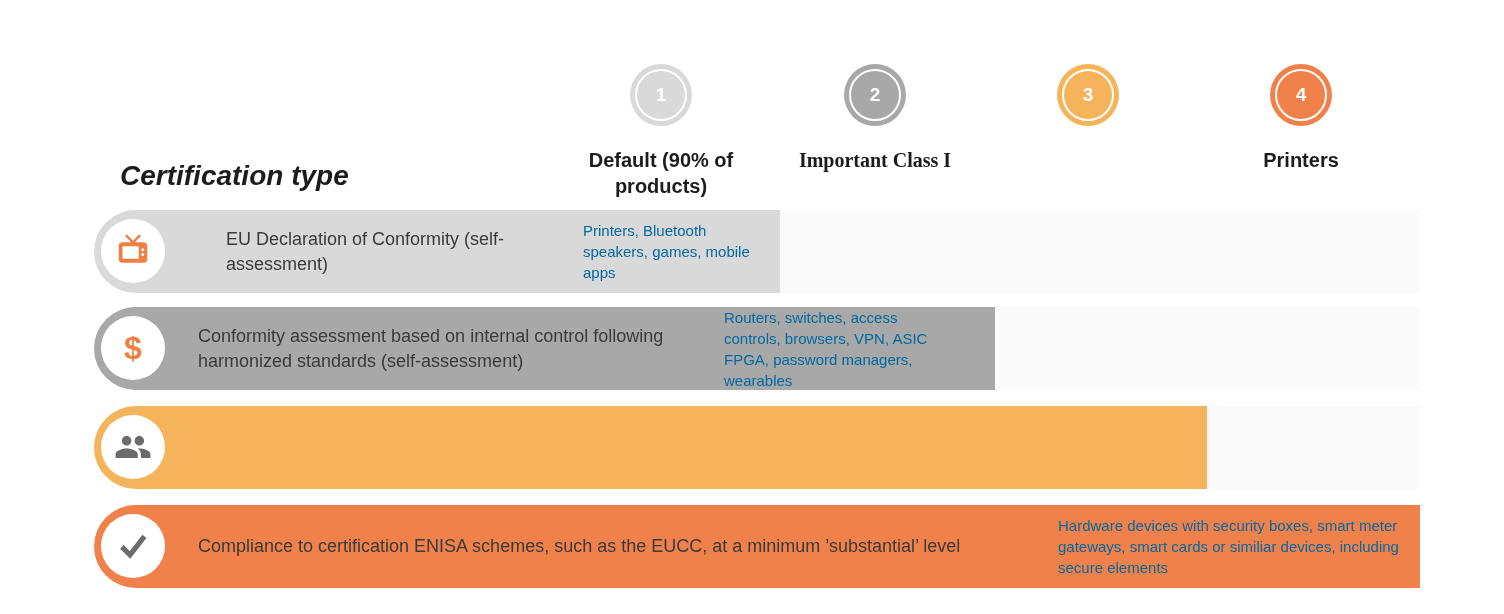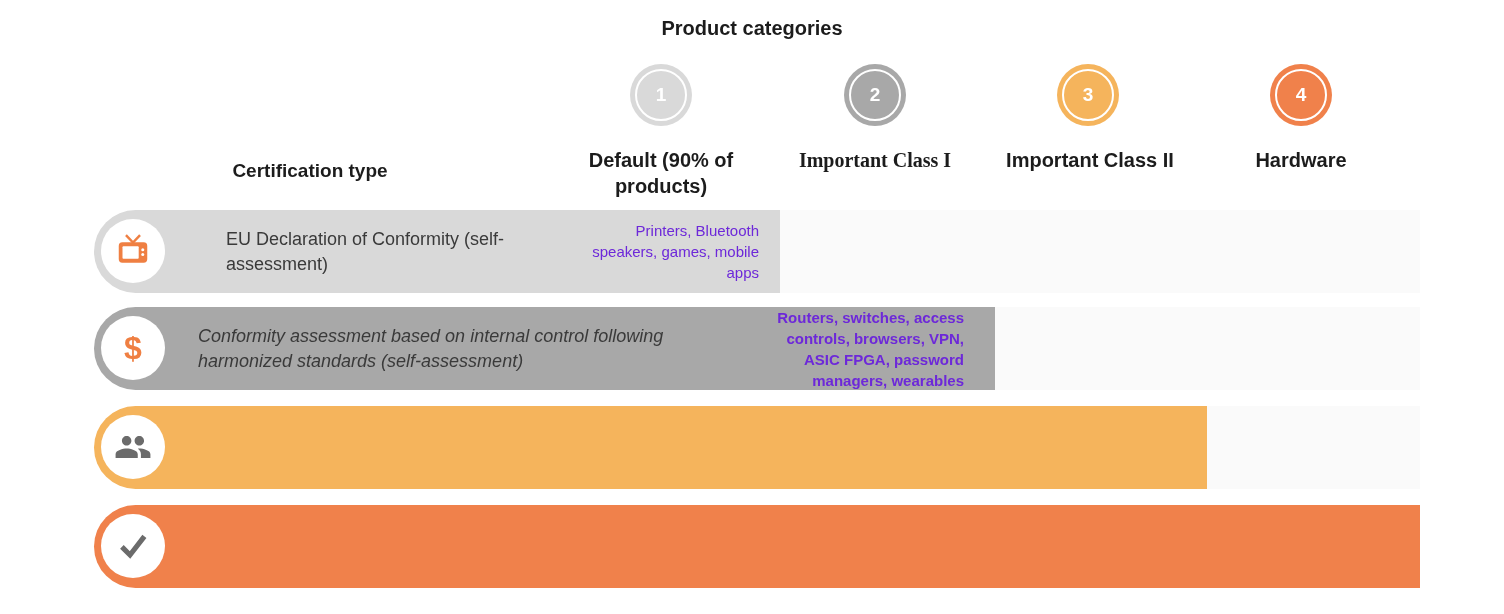--- a/index.html
+++ b/index.html
@@ -15,78 +15,76 @@
                 display:flex; align-items:center; justify-content:center; }
   .cat-circle::after { content:""; position:absolute; inset:5px; border:2px solid #ffffff; border-radius:50%; }
   .cat-circle .num { font-size:19px; font-weight:bold; color:#ffffff; }
   .cc1 { left:630px; } .cc2 { left:844px; } .cc3 { left:1057px; } .cc4 { left:1270px; }
 
   
   .col-header { position:absolute; top:147px; text-align:center; font-size:20px; font-weight:bold;
                 color:#1c1c1c; line-height:26px; }
   .ch1 { left:571px; width:180px; } .ch2 { left:760px; width:230px;font-family:Liberation Serif, serif; }
   .ch3 { left:970px; width:240px; } .ch4 { left:1201px; width:200px; }
-  .cert-header { position:absolute; top:160px; left:120px; width:380px; text-align:center;
-                 font-size:19px; font-weight:bold; color:#1c1c1c; }
+  .cert-header { position:absolute; top:160px; left:120px; width:380px; 
+                 font-size:28px; font-weight:bold; color:#1c1c1c;font-style:italic; }
 
   
   .row-track { position:absolute; height:83px; background:#fafafa; }
   .rt1 { top:210px; left:780px; width:640px; }
   .rt2 { top:307px; left:995px; width:425px; }
   .rt3 { top:406px; left:1207px; width:213px; }
   .bar { position:absolute; left:94px; height:83px; border-radius:41.5px 0 0 41.5px; }
   .b1 { top:210px; width:686px; }
   .b2 { top:307px; width:901px; }
   .b3 { top:406px; width:1113px; }
   .b4 { top:505px; width:1326px; }
 
   .icon-circle { position:absolute; left:101px; width:64px; height:64px; border-radius:50%;
                  background:#ffffff; display:flex; align-items:center; justify-content:center; }
   .ic1 { top:219px; } .ic2 { top:316px; } .ic3 { top:415px; } .ic4 { top:514px; }
   .dollar-glyph { font-size:32px; font-weight:bold; line-height:1; }
 
   .row-label { position:absolute; left:198px; height:83px; display:flex; align-items:center;
                font-size:18px; color:#3a3a3a; line-height:25px; }
   .rl1 { top:210px; width:320px;margin-left:28px; }
-  .rl2 { top:307px; width:520px;font-style:italic; }
+  .rl2 { top:307px; width:520px; }
   .rl3 { top:406px; width:800px; white-space:nowrap; }
   .rl4 { top:505px; width:900px; white-space:nowrap; }
 
   .cell { position:absolute; height:83px; display:flex; align-items:center; justify-content:center;
-          text-align:right; font-size:15px; color:#6d28d9; line-height:21px; }
+          text-align:left; font-size:15px; color:#0369a1; line-height:21px; }
   .c1 { top:210px; left:583px; width:176px; }
-  .c2 { top:307px; left:748px; width:216px;font-weight:bold; }
+  .c2 { top:307px; left:724px; width:216px; }
   .c3 { top:406px; left:875px; width:306px; }
   .c4 { top:505px; left:1058px; width:350px; }
 </style>
 </head>
 <body>
 
 <div class="canvas">
 
-  <div class="title">Product categories</div>
 
   <div class="cat-circle cc1" style="background: rgb(217, 217, 217);">
     <span class="num">1</span>
   </div>
   <div class="cat-circle cc2" style="background: rgb(168, 168, 168);">
     <span class="num">2</span>
   </div>
   <div class="cat-circle cc3" style="background: rgb(245, 180, 92);">
     <span class="num">3</span>
   </div>
   <div class="cat-circle cc4" style="background: rgb(240, 129, 75);">
     <span class="num">4</span>
   </div>
 
   <div class="cert-header">Certification type</div>
   <div class="col-header ch1">Default (90% of products)</div>
   <div class="col-header ch2">Important Class I</div>
-  <div class="col-header ch3">Important Class II</div>
-  <div class="col-header ch4">Hardware</div>
+  <div class="col-header ch4">Printers</div>
 
   <div class="row-track rt1" style="background: rgb(250, 250, 250);"></div>
   <div class="row-track rt2" style="background: rgb(250, 250, 250);"></div>
   <div class="row-track rt3" style="background: rgb(250, 250, 250);"></div>
 
   <div class="bar b1" style="background: rgb(217, 217, 217);"></div>
   <div class="icon-circle ic1">
     <svg width="38" height="36" viewBox="0 0 24 24" style="color: rgb(239, 127, 66);">
       <path d="M7.3 1.4 L12 6.4 L16.7 1.4" stroke="currentColor" stroke-width="1.6" fill="none"></path>
       <rect x="2.5" y="6.2" width="19" height="13.6" rx="2.4" fill="currentColor"></rect>
@@ -111,14 +109,16 @@
       <path d="M16 11c1.66 0 2.99-1.34 2.99-3S17.66 5 16 5c-1.66 0-3 1.34-3 3s1.34 3 3 3zm-8 0c1.66 0 2.99-1.34 2.99-3S9.66 5 8 5C6.34 5 5 6.34 5 8s1.34 3 3 3zm0 2c-2.33 0-7 1.17-7 3.5V19h14v-2.5c0-2.33-4.67-3.5-7-3.5zm8 0c-.29 0-.62.02-.97.05 1.16.84 1.97 1.97 1.97 3.45V19h6v-2.5c0-2.33-4.67-3.5-7-3.5z"></path>
     </svg>
   </div>
 
   <div class="bar b4" style="background: rgb(240, 129, 75);"></div>
   <div class="icon-circle ic4">
     <svg width="36" height="36" viewBox="0 0 24 24" style="color: rgb(107, 107, 107);">
       <path d="M4.6 12.6 L10 18 L19.6 5.6" stroke="currentColor" stroke-width="3.4" fill="none"></path>
     </svg>
   </div>
+  <div class="row-label rl4">Compliance to certification ENISA schemes, such as the EUCC, at a minimum ’substantial’ level</div>
+  <div class="cell c4">Hardware devices with security boxes, smart meter gateways, smart cards or similiar devices, including secure elements</div>
 
 </div>
 
 </body></html>

